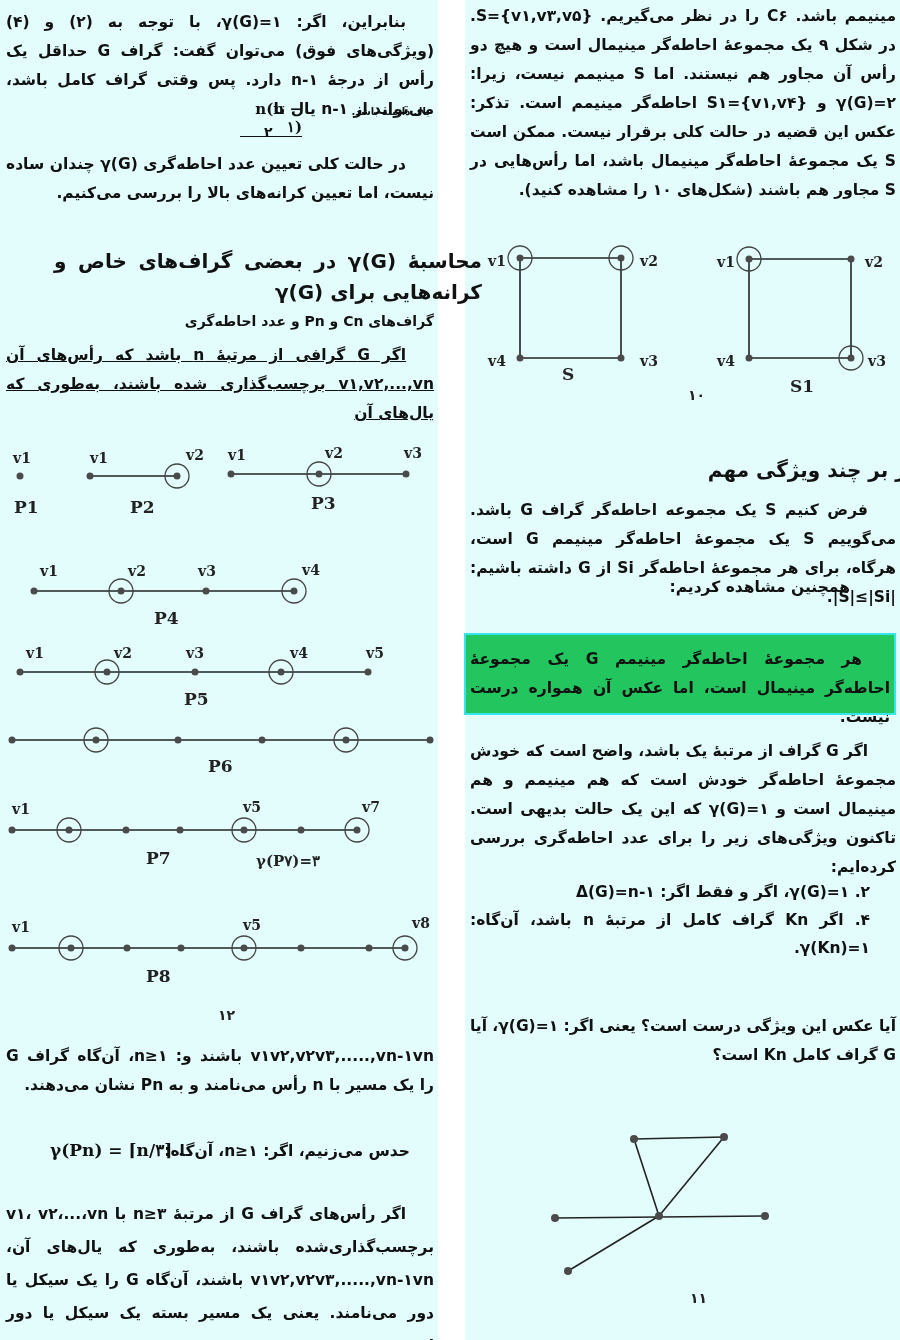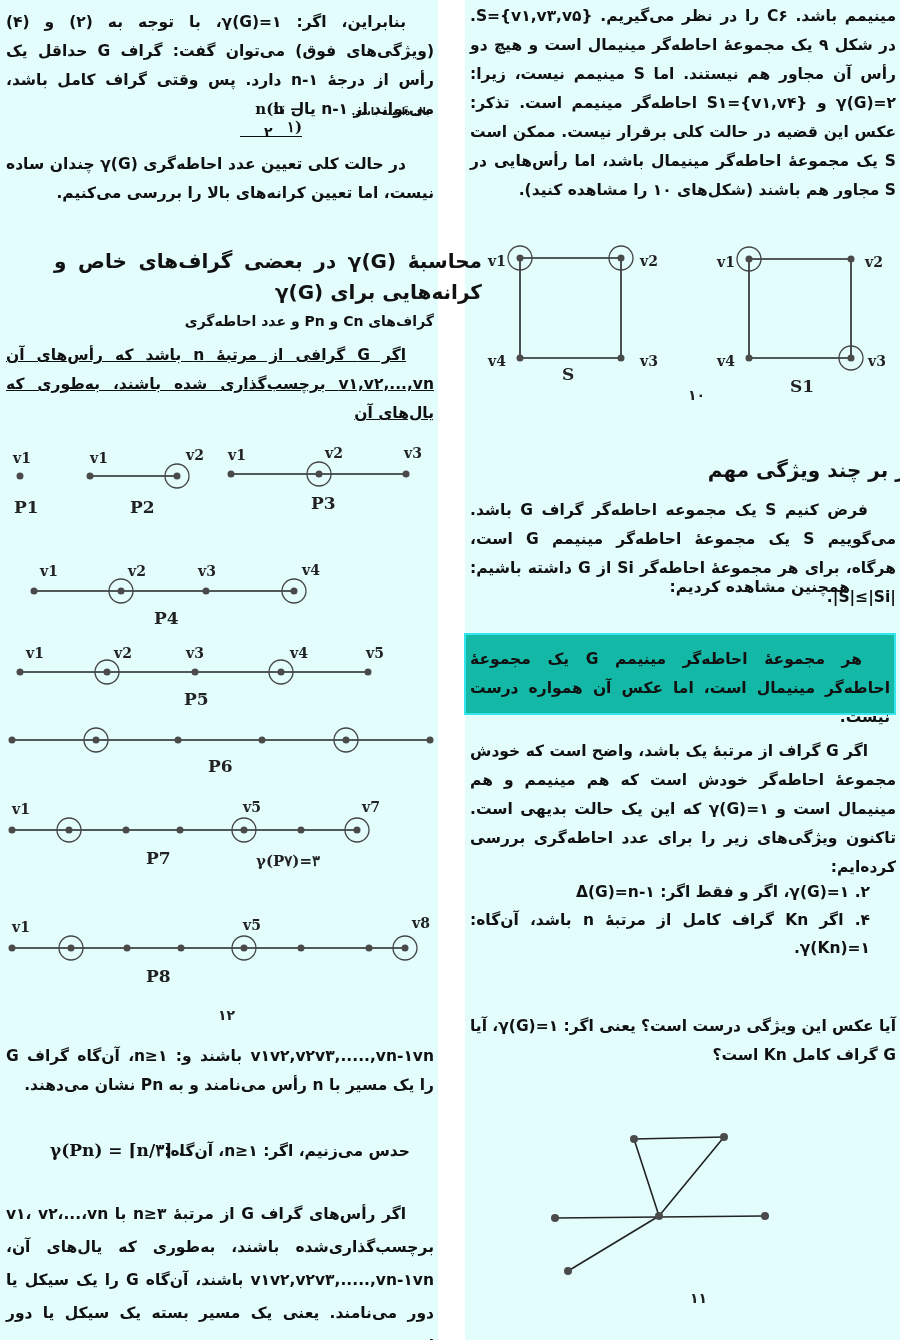--- a/index.html
+++ b/index.html
@@ -23,21 +23,21 @@
     font-weight: bold;
     font-size: 15.5px; line-height: 29px;
     margin: 0;
   }
   .h2 { font-size: 20px; line-height: 30px; font-weight: bold; margin-left: 48px; }
   .h3 { font-size: 14px; line-height: 27px; font-weight: bold; }
   .indent { text-indent: 28px; }
   .box {
     position: absolute; left: 464px; top: 633px; width: 432px; height: 82px;
     border: 2px solid #33e6ec; box-sizing: border-box;
-    background: #14b8a6;
+    background: #22c55e;
   }
   svg { position: absolute; overflow: visible; }
   .lbl { font-family: "DejaVu Serif", serif; font-weight: bold; font-size: 14px; fill: #222; }
   .lblbig { font-family: "DejaVu Serif", serif; font-weight: bold; font-size: 17px; fill: #222; }
   .fig { font-family: "DejaVu Sans", sans-serif; font-weight: bold; font-size: 14px; fill: #222; }
   .edge { stroke: #222; stroke-width: 1.6; }
   .node { fill: #4a4a4a; }
   .ring { fill: none; stroke: #444; stroke-width: 1.3; }
   .formula { font-family: "DejaVu Serif", serif; }
 </style>

